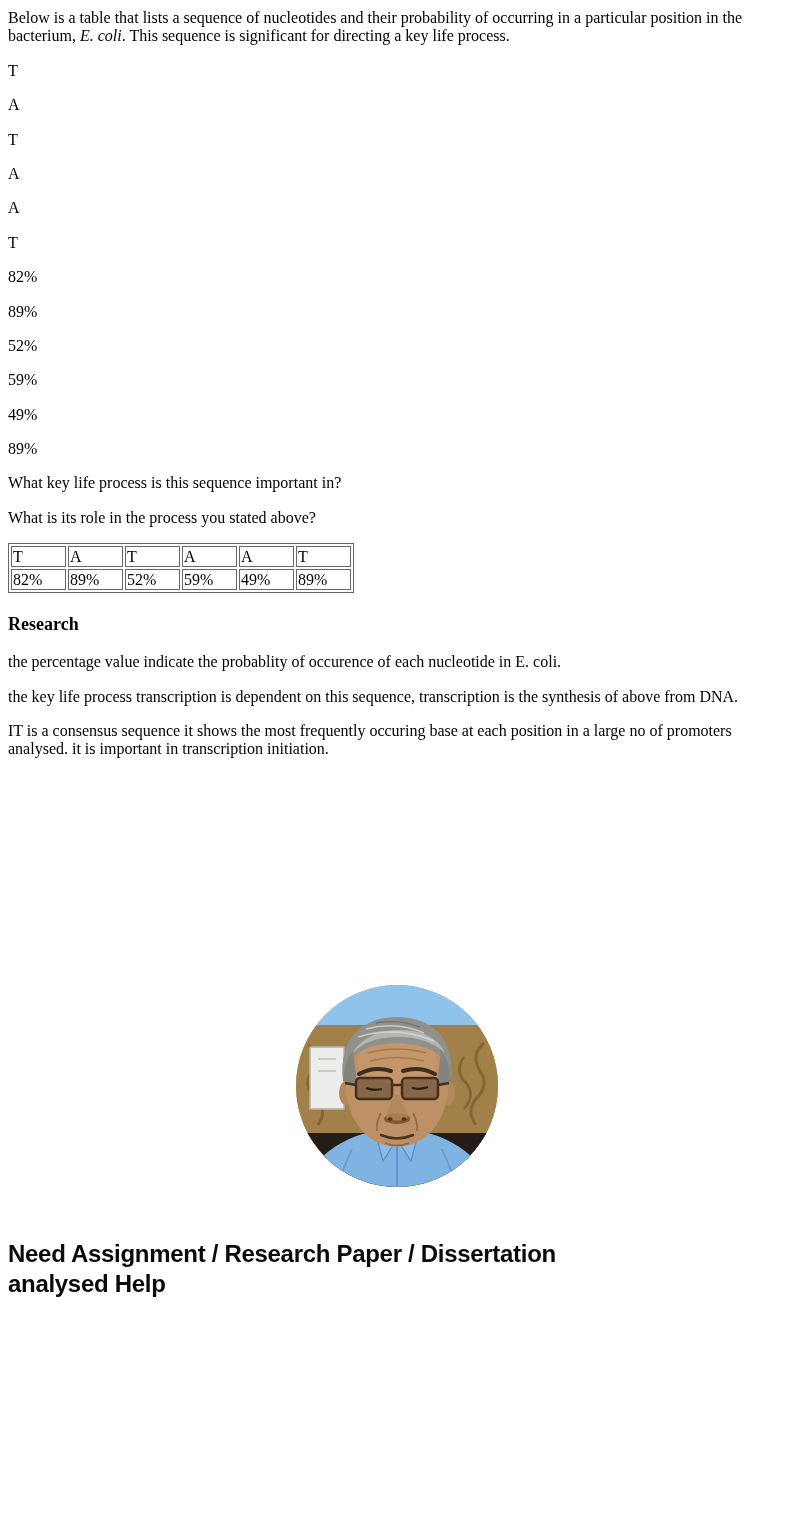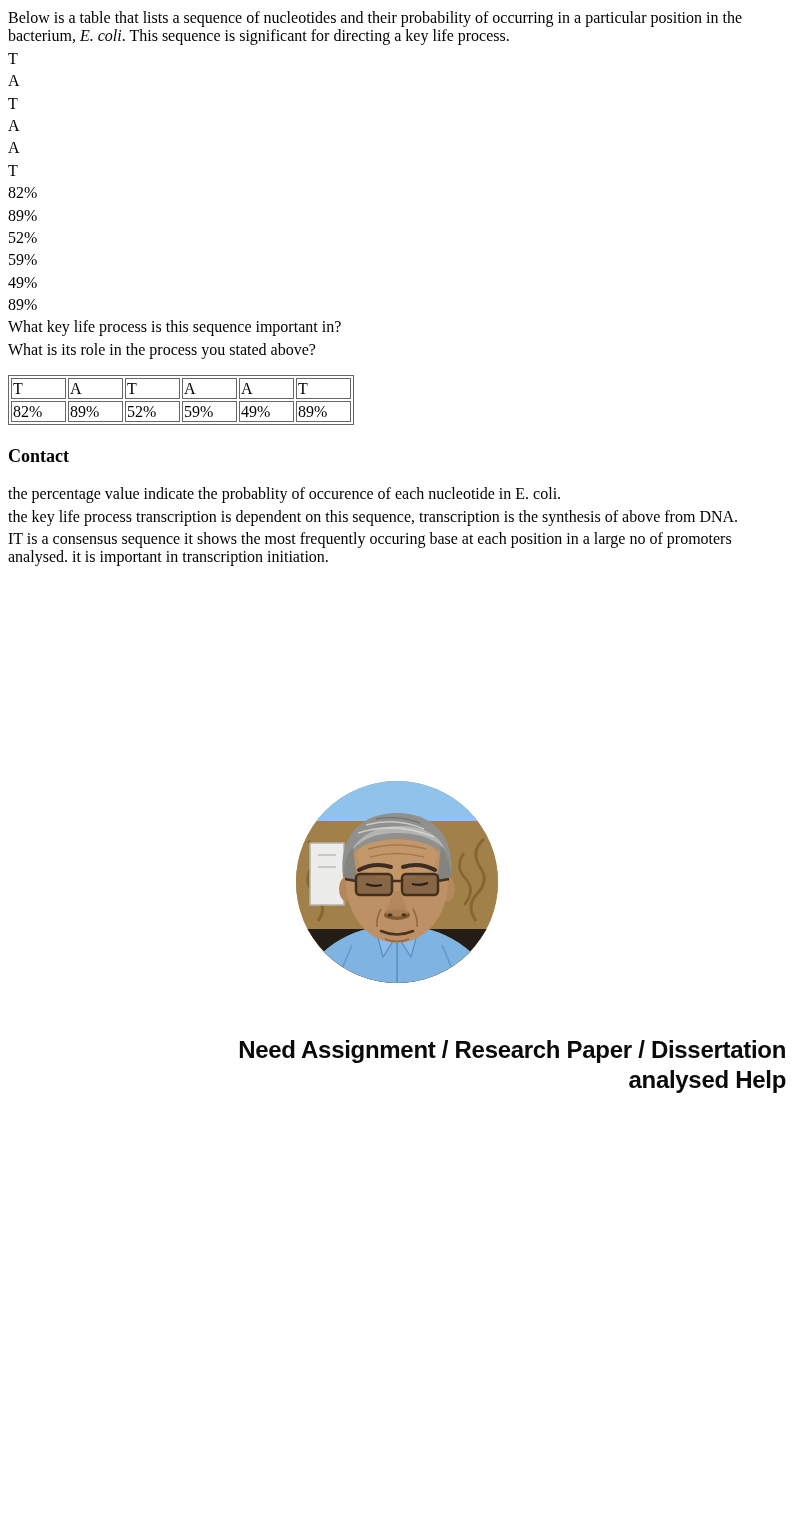--- a/index.html
+++ b/index.html
@@ -12,21 +12,21 @@
     min-height: 1523px;
     font-family: "Liberation Serif", serif;
     font-size: 16px;
   }
   .page {
     padding: 1px 8px 28px 8px;
     box-sizing: border-box;
     width: 794px;
   }
   .page p {
-    margin: 4px 0;
+    margin: 16px 0;
     line-height: 1.15;
   }
   p.intro { margin-top: 8px; }
   .seq-table {
     border-collapse: separate;
     border-spacing: 2px;
     border: 1px solid #676767;
     margin: 16px 0;
   }
   .seq-table td {
@@ -45,21 +45,21 @@
   }
   .gap { height: 210px; }
   .avatar-wrap {
     width: 202px;
     height: 202px;
     margin: 0 auto;
   }
   .avatar-wrap svg { display: block; }
   .footer {
     margin-top: 52px;
-    text-align: right;
+    text-align: left;
     font-family: "Liberation Sans", sans-serif;
     font-weight: bold;
     font-size: 24px;
     line-height: 30px;
     letter-spacing: -0.3px;
     color: #0a0a0a;
   }
 </style>
 </head>
 <body>
@@ -99,21 +99,21 @@
         <td>82%</td>
         <td>89%</td>
         <td>52%</td>
         <td>59%</td>
         <td>49%</td>
         <td>89%</td>
       </tr>
     </tbody>
   </table>
 
-  <h3 class="solution-heading">Contact</h3>
+  <h3 class="solution-heading">Research</h3>
 
   <p>the percentage value indicate the probablity of occurence of each nucleotide in E. coli.</p>
   <p>the key life process transcription is dependent on this sequence, transcription is the synthesis of above from DNA.</p>
   <p>IT is a consensus sequence it shows the most frequently occuring base at each position in a large no of promoters analysed. it is important in transcription initiation.</p>
 
   <div class="gap"></div>
 
   <div class="avatar-wrap">
     <svg width="202" height="202" viewBox="0 0 202 202" aria-hidden="true">
       <defs>

